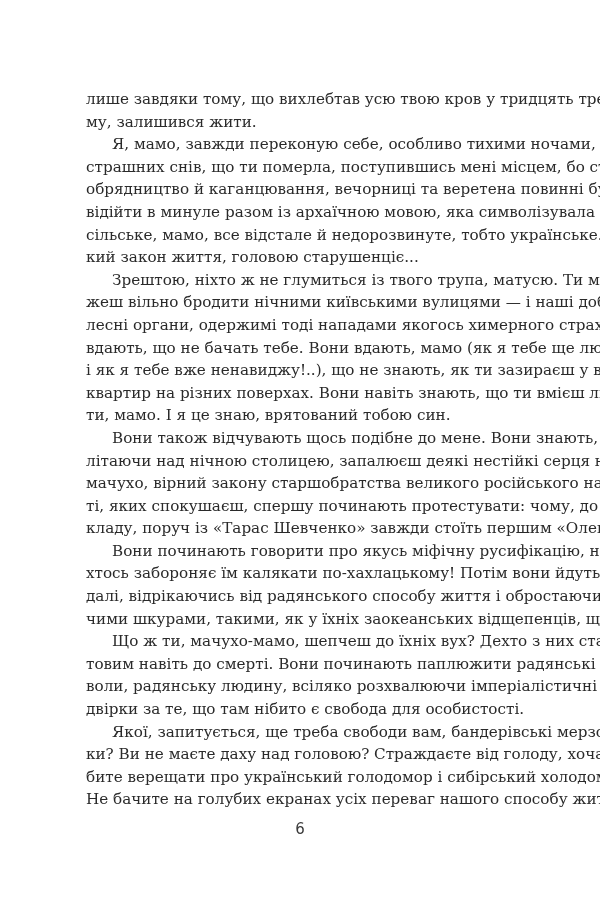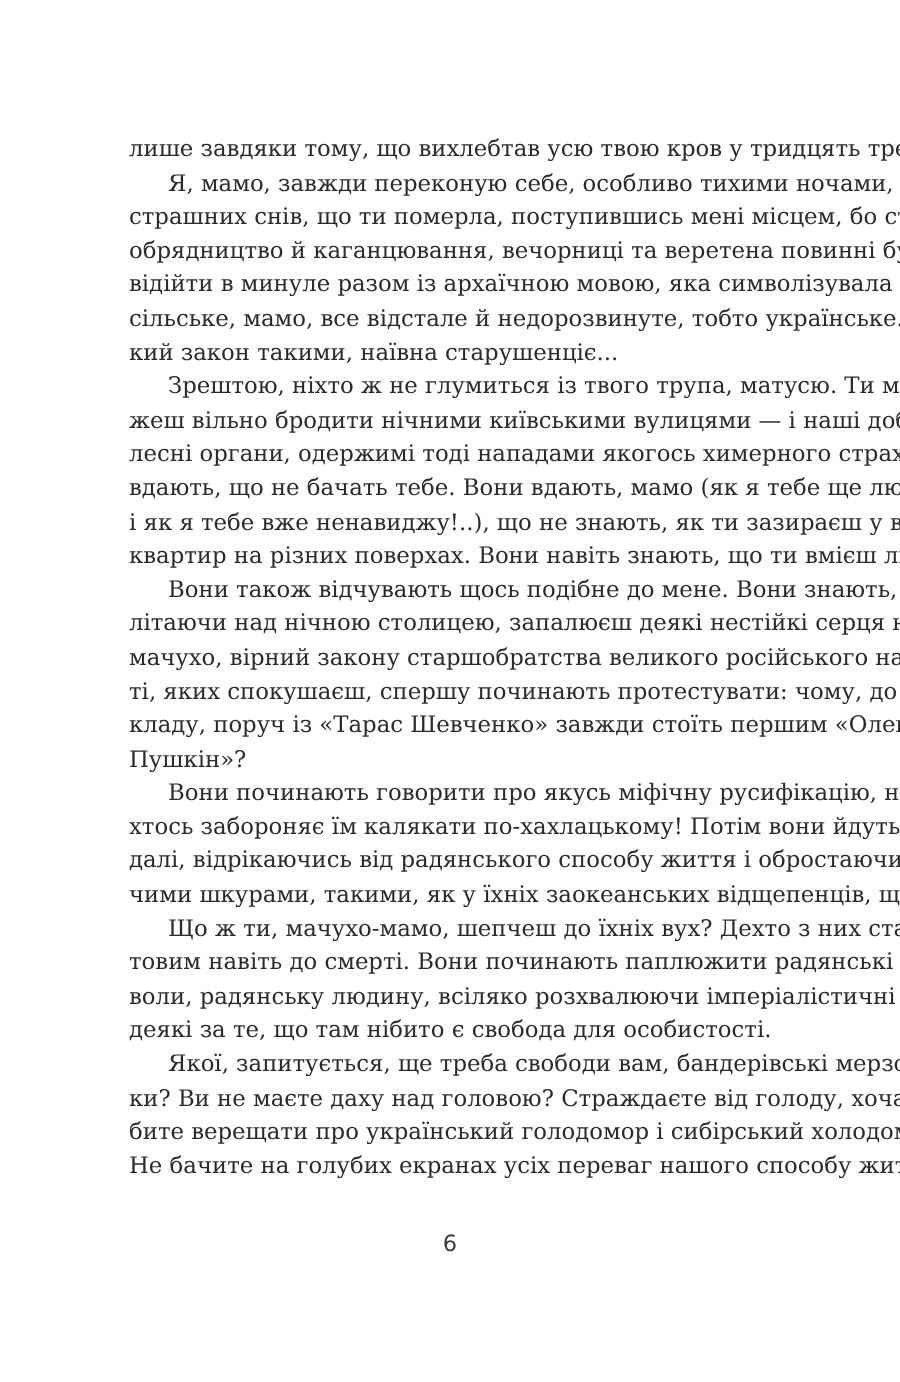--- a/index.html
+++ b/index.html
@@ -20,56 +20,57 @@
     position: absolute; top: 820px; left: 0; width: 600px; text-align: center;
     font-family: "DejaVu Sans", "Liberation Sans", sans-serif; font-size: 15px; color: #3a3a3a;
   }
 </style>
 </head>
 <body>
 
 <div class="page" id="page-body">
     <div>
       <span class="line">лише завдяки тому, що вихлебтав усю твою кров у тридцять третьо-</span>
+      <span class="line last">му, залишився жити.</span>
     </div>
     <div>
       <span class="line indent">Я, мамо, завжди переконую себе, особливо тихими ночами, після</span>
       <span class="line">страшних снів, що ти померла, поступившись мені місцем, бо старо-</span>
       <span class="line">обрядництво й каганцювання, вечорниці та веретена повинні були</span>
       <span class="line">відійти в минуле разом із архаїчною мовою, яка символізувала все</span>
       <span class="line">сільське, мамо, все відстале й недорозвинуте, тобто українське. Та-</span>
-      <span class="line last">кий закон такими, наївна старушенціє...</span>
+      <span class="line last">кий закон життя, головою старушенціє...</span>
     </div>
     <div>
       <span class="line indent">Зрештою, ніхто ж не глумиться із твого трупа, матусю. Ти мо-</span>
       <span class="line">жеш вільно бродити нічними київськими вулицями — і наші доб-</span>
       <span class="line">лесні органи, одержимі тоді нападами якогось химерного страху,</span>
       <span class="line">вдають, що не бачать тебе. Вони вдають, мамо (як я тебе ще люблю</span>
       <span class="line">і як я тебе вже ненавиджу!..), що не знають, як ти зазираєш у вікна</span>
       <span class="line">квартир на різних поверхах. Вони навіть знають, що ти вмієш літа-</span>
+      <span class="line last">ти, мамо. І я це знаю, врятований тобою син.</span>
     </div>
     <div>
       <span class="line indent">Вони також відчувають щось подібне до мене. Вони знають, що ти,</span>
       <span class="line">літаючи над нічною столицею, запалюєш деякі нестійкі серця нос-</span>
       <span class="line">мачухо, вірний закону старшобратства великого російського народу,</span>
       <span class="line">ті, яких спокушаєш, спершу починають протестувати: чому, до при-</span>
       <span class="line">кладу, поруч із «Тарас Шевченко» завжди стоїть першим «Олександр</span>
-      <span class="line last">Пушкін»?</span>
     </div>
     <div>
       <span class="line indent">Вони починають говорити про якусь міфічну русифікацію, наче</span>
       <span class="line">хтось забороняє їм калякати по-хахлацькому! Потім вони йдуть усе</span>
       <span class="line">далі, відрікаючись від радянського способу життя і обростаючи вов-</span>
       <span class="line">чими шкурами, такими, як у їхніх заокеанських відщепенців, що ма-</span>
     </div>
     <div>
       <span class="line indent">Що ж ти, мачухо-мамо, шепчеш до їхніх вух? Дехто з них стає го-</span>
       <span class="line">товим навіть до смерті. Вони починають паплюжити радянські сим-</span>
       <span class="line">воли, радянську людину, всіляко розхвалюючи імперіалістичні за-</span>
-      <span class="line last">деякі за те, що там нібито є свобода для особистості.</span>
+      <span class="line last">двірки за те, що там нібито є свобода для особистості.</span>
     </div>
     <div>
       <span class="line indent">Якої, запитується, ще треба свободи вам, бандерівські мерзотни-</span>
       <span class="line">ки? Ви не маєте даху над головою? Страждаєте від голоду, хоча лю-</span>
       <span class="line">бите верещати про український голодомор і сибірський холодомор?</span>
       <span class="line">Не бачите на голубих екранах усіх переваг нашого способу життя?</span>
     </div>
   </div>
 <div class="page-number">6</div>
 

